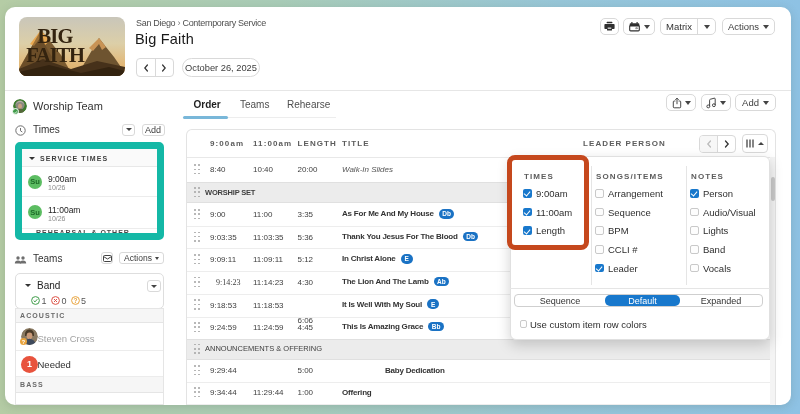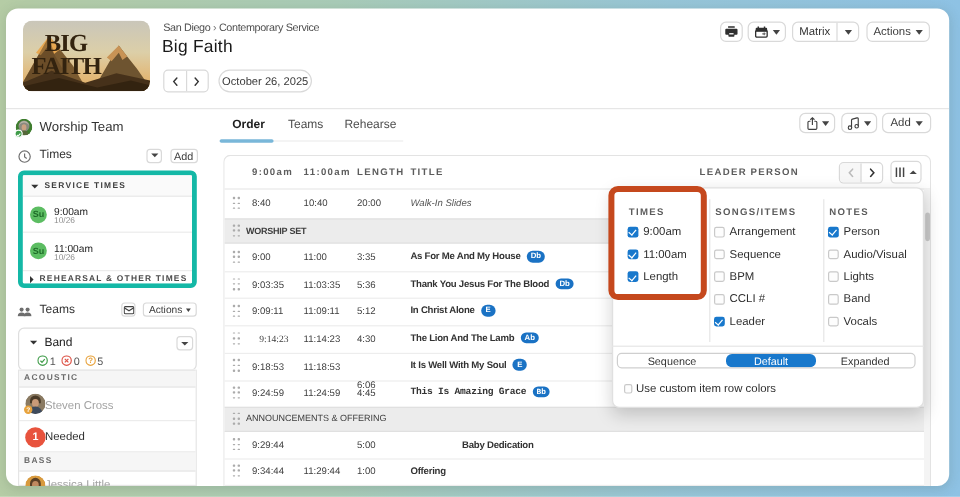--- a/index.html
+++ b/index.html
@@ -109,21 +109,21 @@
   <svg class="abs" style="left:10px;top:117.5px;" width="11" height="11" viewBox="0 0 11 11">
       <circle cx="5.5" cy="5.5" r="4.7" stroke="#6e6e6e" stroke-width="1" fill="none"></circle>
       <path d="M5.5 3 V5.8 L7.3 7" stroke="#6e6e6e" stroke-width="1" fill="none"></path>
     </svg>
   <div class="abs" style="left:28px;top:117px;font-size:10px;color:#333;">Times</div>
   <div class="btn" style="left:117px;top:116.5px;width:13px;height:12.5px;border-radius:3px;">
       <span class="caret" style="border-left-width:3px;border-right-width:3px;border-top-width:3.5px;"></span>
     </div>
   <div class="btn" style="left:136.5px;top:116.5px;width:23px;height:12.5px;border-radius:3px;font-size:9px;">Add</div>
 
-  <div class="abs" style="left:10px;top:135px;width:149px;height:98px;border:4px solid #14b8a6;border-radius:5px;background:#fff;overflow:hidden;">
+  <div class="abs" style="left:10px;top:135px;width:149px;height:98px;border:7px solid #14b8a6;border-radius:5px;background:#fff;overflow:hidden;">
     <div style="height:18px;background:#fafafa;border-bottom:1px solid #e8e8e8;display:flex;align-items:center;padding-left:7px;padding-top:2px;box-sizing:border-box;">
       <span class="caret" style="border-left-width:3px;border-right-width:3px;border-top-width:3.5px;border-top-color:#333;"></span>
       <span style="font-size:7px;font-weight:bold;letter-spacing:1.1px;color:#3e3e3e;margin-left:5px;">SERVICE TIMES</span>
     </div>
     <div style="height:30px;border-bottom:1px solid #ececec;position:relative;">
       <div class="abs" style="left:6px;top:7.5px;width:14px;height:14px;border-radius:50%;background:#5cbd62;color:#1e6b28;font-size:7.5px;font-weight:bold;display:flex;align-items:center;justify-content:center;">Su</div>
       <div class="abs" style="left:26px;top:7px;font-size:8.5px;color:#222;">9:00am</div>
       <div class="abs" style="left:26px;top:17px;font-size:7px;color:#8c8c8c;">10/26</div>
     </div>
     <div style="height:32px;border-bottom:1px solid #ececec;position:relative;">
@@ -187,31 +187,20 @@
           </svg>
       </div>
       <div class="abs" style="left:4px;top:15px;width:7px;height:7px;border-radius:50%;background:#e8a33d;color:#fff;font-size:5.5px;font-weight:bold;display:flex;align-items:center;justify-content:center;">?</div>
       <div class="abs" style="left:21.5px;top:9.5px;font-size:9.5px;color:#a2a2a2;">Steven Cross</div>
     </div>
     <div style="height:26px;border-bottom:1px solid #ececec;position:relative;">
       <div class="abs" style="left:5px;top:4.5px;width:17px;height:17px;border-radius:50%;background:#e8533d;color:#fff;font-size:9px;font-weight:bold;display:flex;align-items:center;justify-content:center;">1</div>
       <div class="abs" style="left:21.5px;top:8px;font-size:9.5px;color:#2e2e2e;">Needed</div>
     </div>
     <div style="height:16px;background:#f6f6f6;border-bottom:1px solid #e5e5e5;display:flex;align-items:center;padding-left:4px;font-size:7px;font-weight:bold;letter-spacing:1.1px;color:#6a6a6a;">BASS</div>
-    <div style="height:13px;position:relative;">
-      <div class="abs" style="left:5px;top:3px;width:17px;height:17px;border-radius:50%;overflow:hidden;">
-        <svg width="17" height="17" viewBox="0 0 17 17">
-            <circle cx="8.5" cy="8.5" r="8.5" fill="#d89a3e"></circle>
-            <path d="M4 7 a4.5 4.8 0 0 1 9 0 v3 h-9 Z" fill="#5a4026"></path>
-            <ellipse cx="8.5" cy="8" rx="2.8" ry="3.2" fill="#c08a60"></ellipse>
-            <path d="M2.5 17 a6 6.2 0 0 1 12 0 Z" fill="#a86a28"></path>
-          </svg>
-      </div>
-      <div class="abs" style="left:21.5px;top:6px;font-size:9.5px;color:#a2a2a2;">Jessica Little</div>
-    </div>
   </div>
 
   <div class="abs" style="left:188.5px;top:92px;font-size:10px;font-weight:bold;color:#1f1f1f;">Order</div>
   <div class="abs" style="left:235px;top:92px;font-size:10px;color:#4e4e4e;">Teams</div>
   <div class="abs" style="left:282px;top:92px;font-size:10px;color:#4e4e4e;">Rehearse</div>
   <div class="abs" style="left:178px;top:109.5px;width:153px;height:1.5px;background:#ededed;"></div>
   <div class="abs" style="left:178px;top:109px;width:45px;height:2.5px;background:#79b7d9;border-radius:2px;"></div>
 
   <div class="btn" style="left:661px;top:87px;width:30px;height:17px;gap:3px;">
     <svg width="10" height="12" viewBox="0 0 10 12">
@@ -372,21 +361,21 @@
         <i></i>
         <i></i>
         <i></i>
         <i></i>
         <i></i>
         <i></i>
       </div>
     <div class="abs" style="left:23px;top:193.1px;font-size:8px;color:#3e3e3e;">9:24:59</div>
     <div class="abs" style="left:66px;top:193.1px;font-size:8px;color:#3e3e3e;">11:24:59</div>
     <div class="abs" style="left:110.5px;top:193.1px;font-size:8px;color:#3e3e3e;">4:45</div>
-    <div class="abs" style="left:155px;top:191.9px;height:9.5px;display:flex;align-items:center;gap:5px;font-family:Liberation Mono, monospace;">
+    <div class="abs" style="left:155px;top:191.9px;height:9.5px;display:flex;align-items:center;gap:5px;">
         <span style="font-size:8px;letter-spacing:-0.2px;font-weight:bold;color:#333;">This Is Amazing Grace</span>
         <span class="badge" style="position:static;">Bb</span>
       </div>
 
     <div class="abs" style="left:0;top:209px;width:590px;height:21px;background:#ececec;border-top:1px solid #e0e0e0;border-bottom:1px solid #e0e0e0;"></div>
     <div class="handle" style="left:7px;top:213.7px;">
         <i></i>
         <i></i>
         <i></i>
         <i></i>

